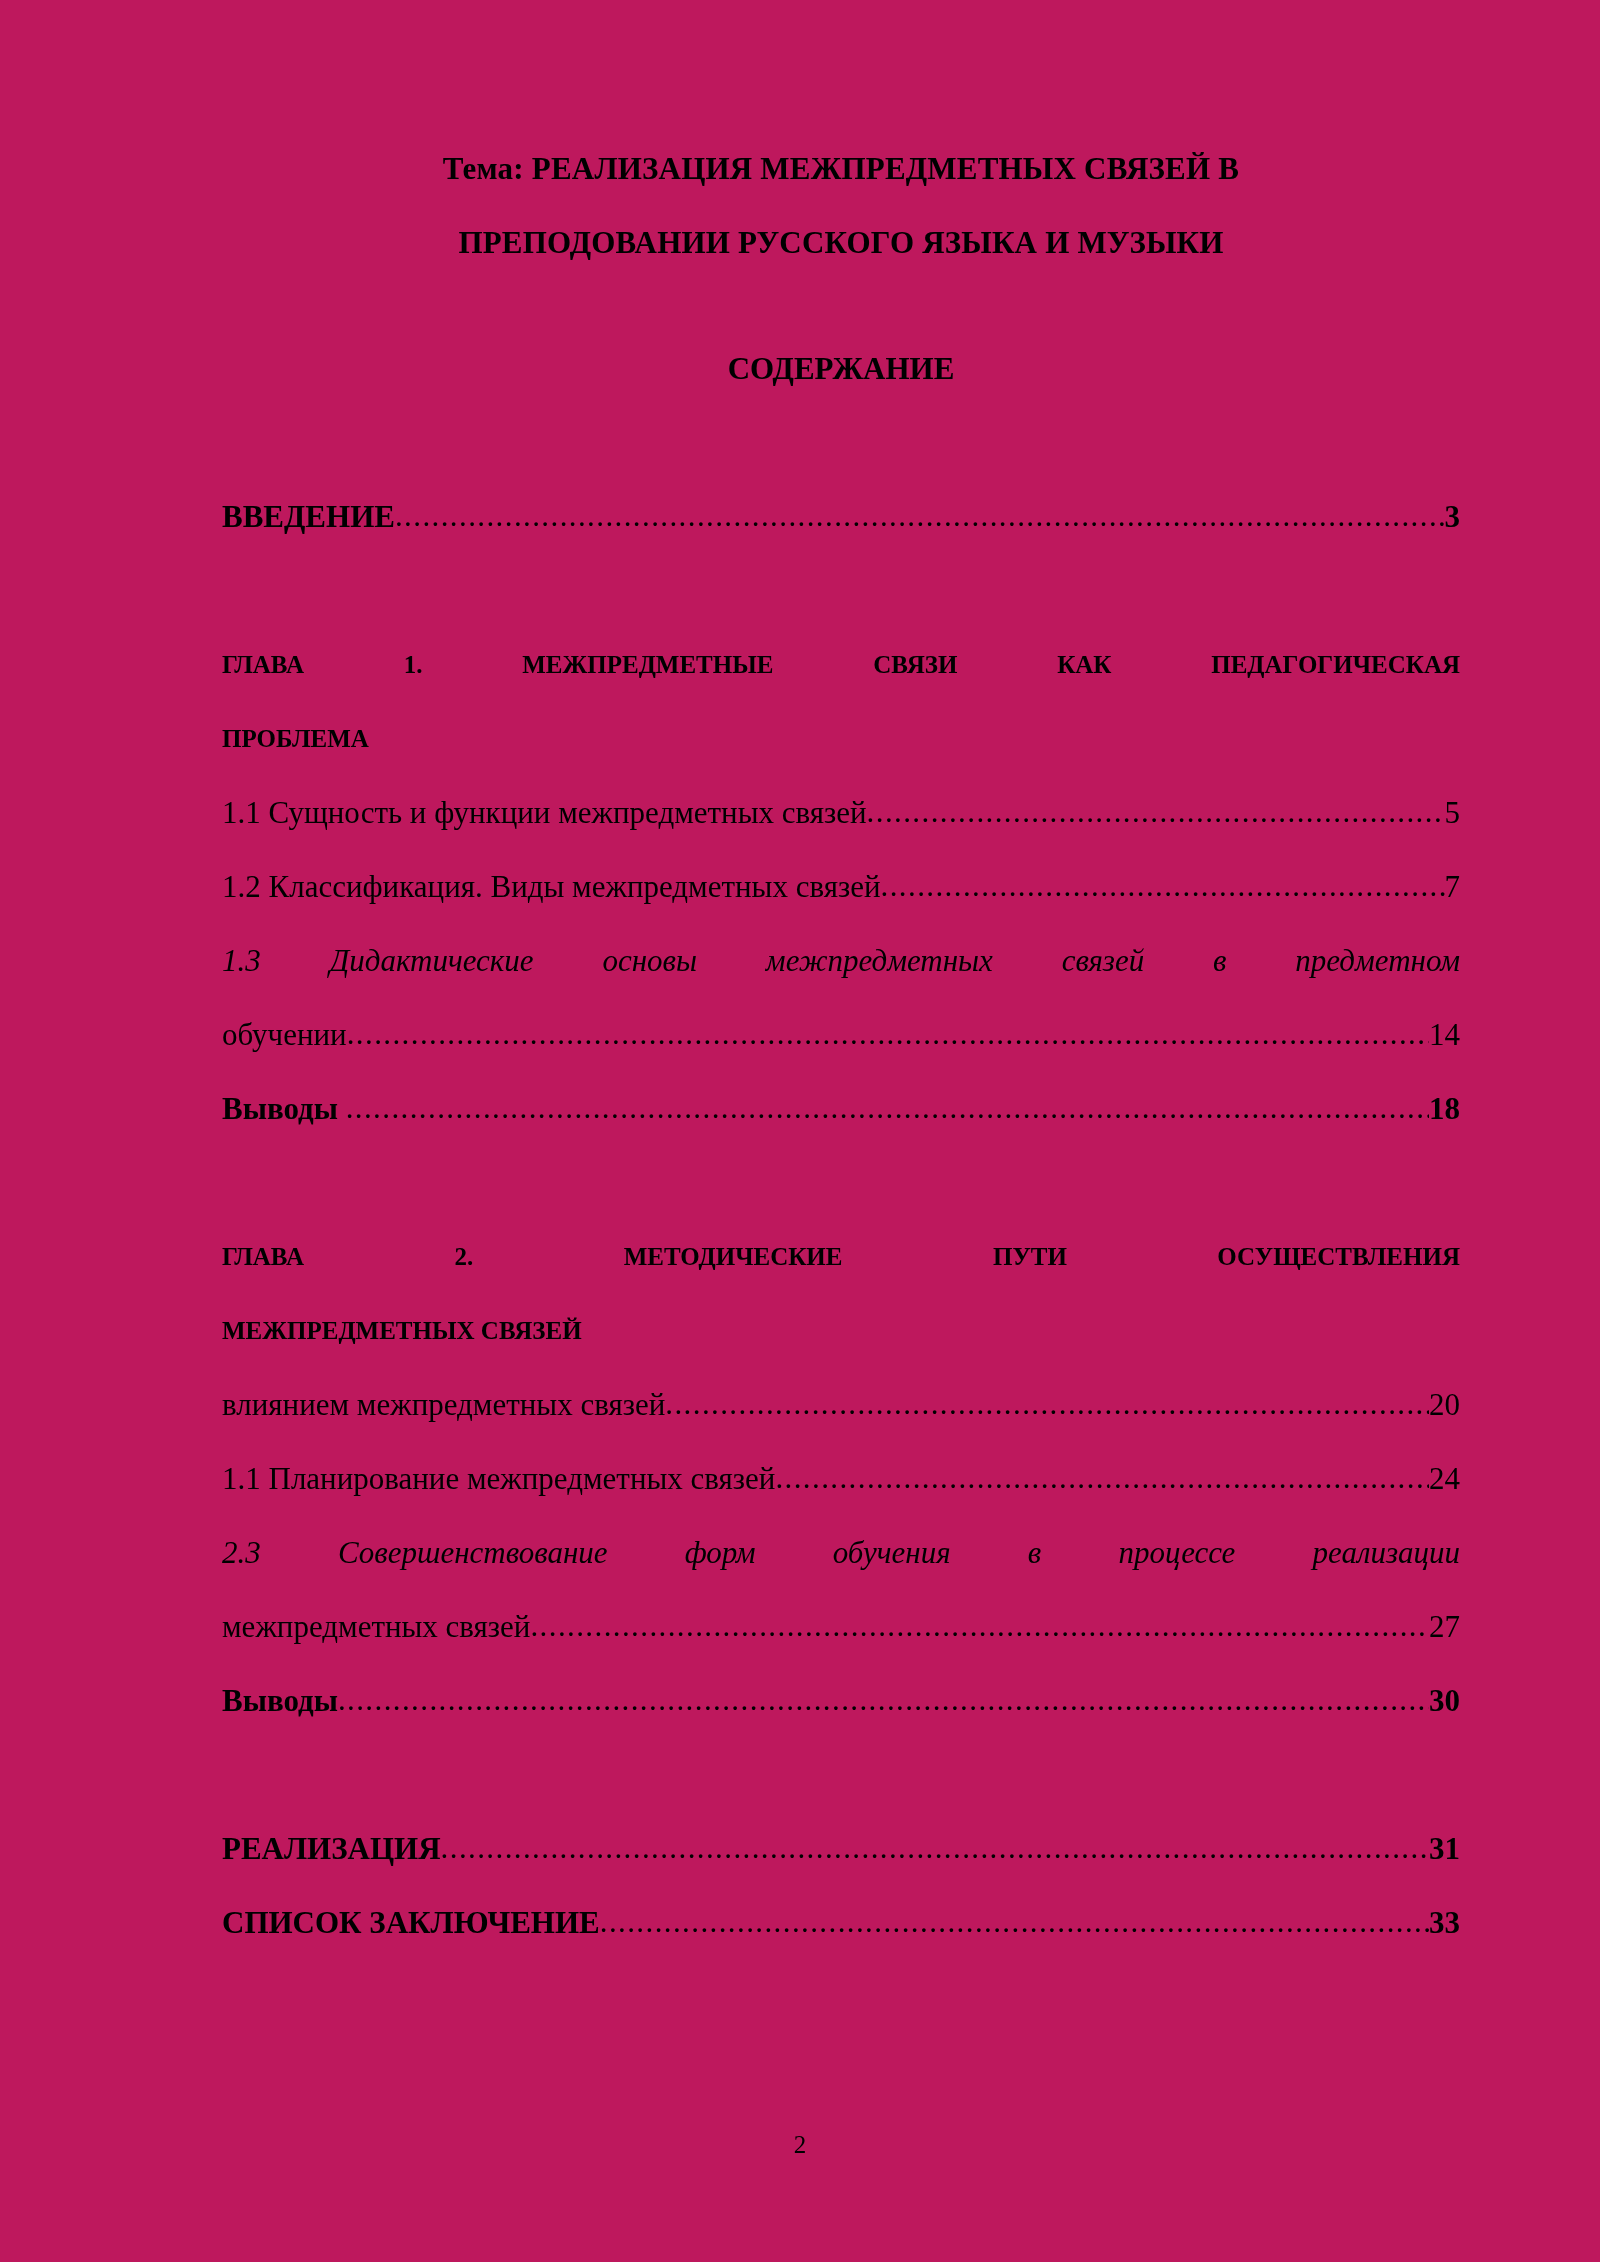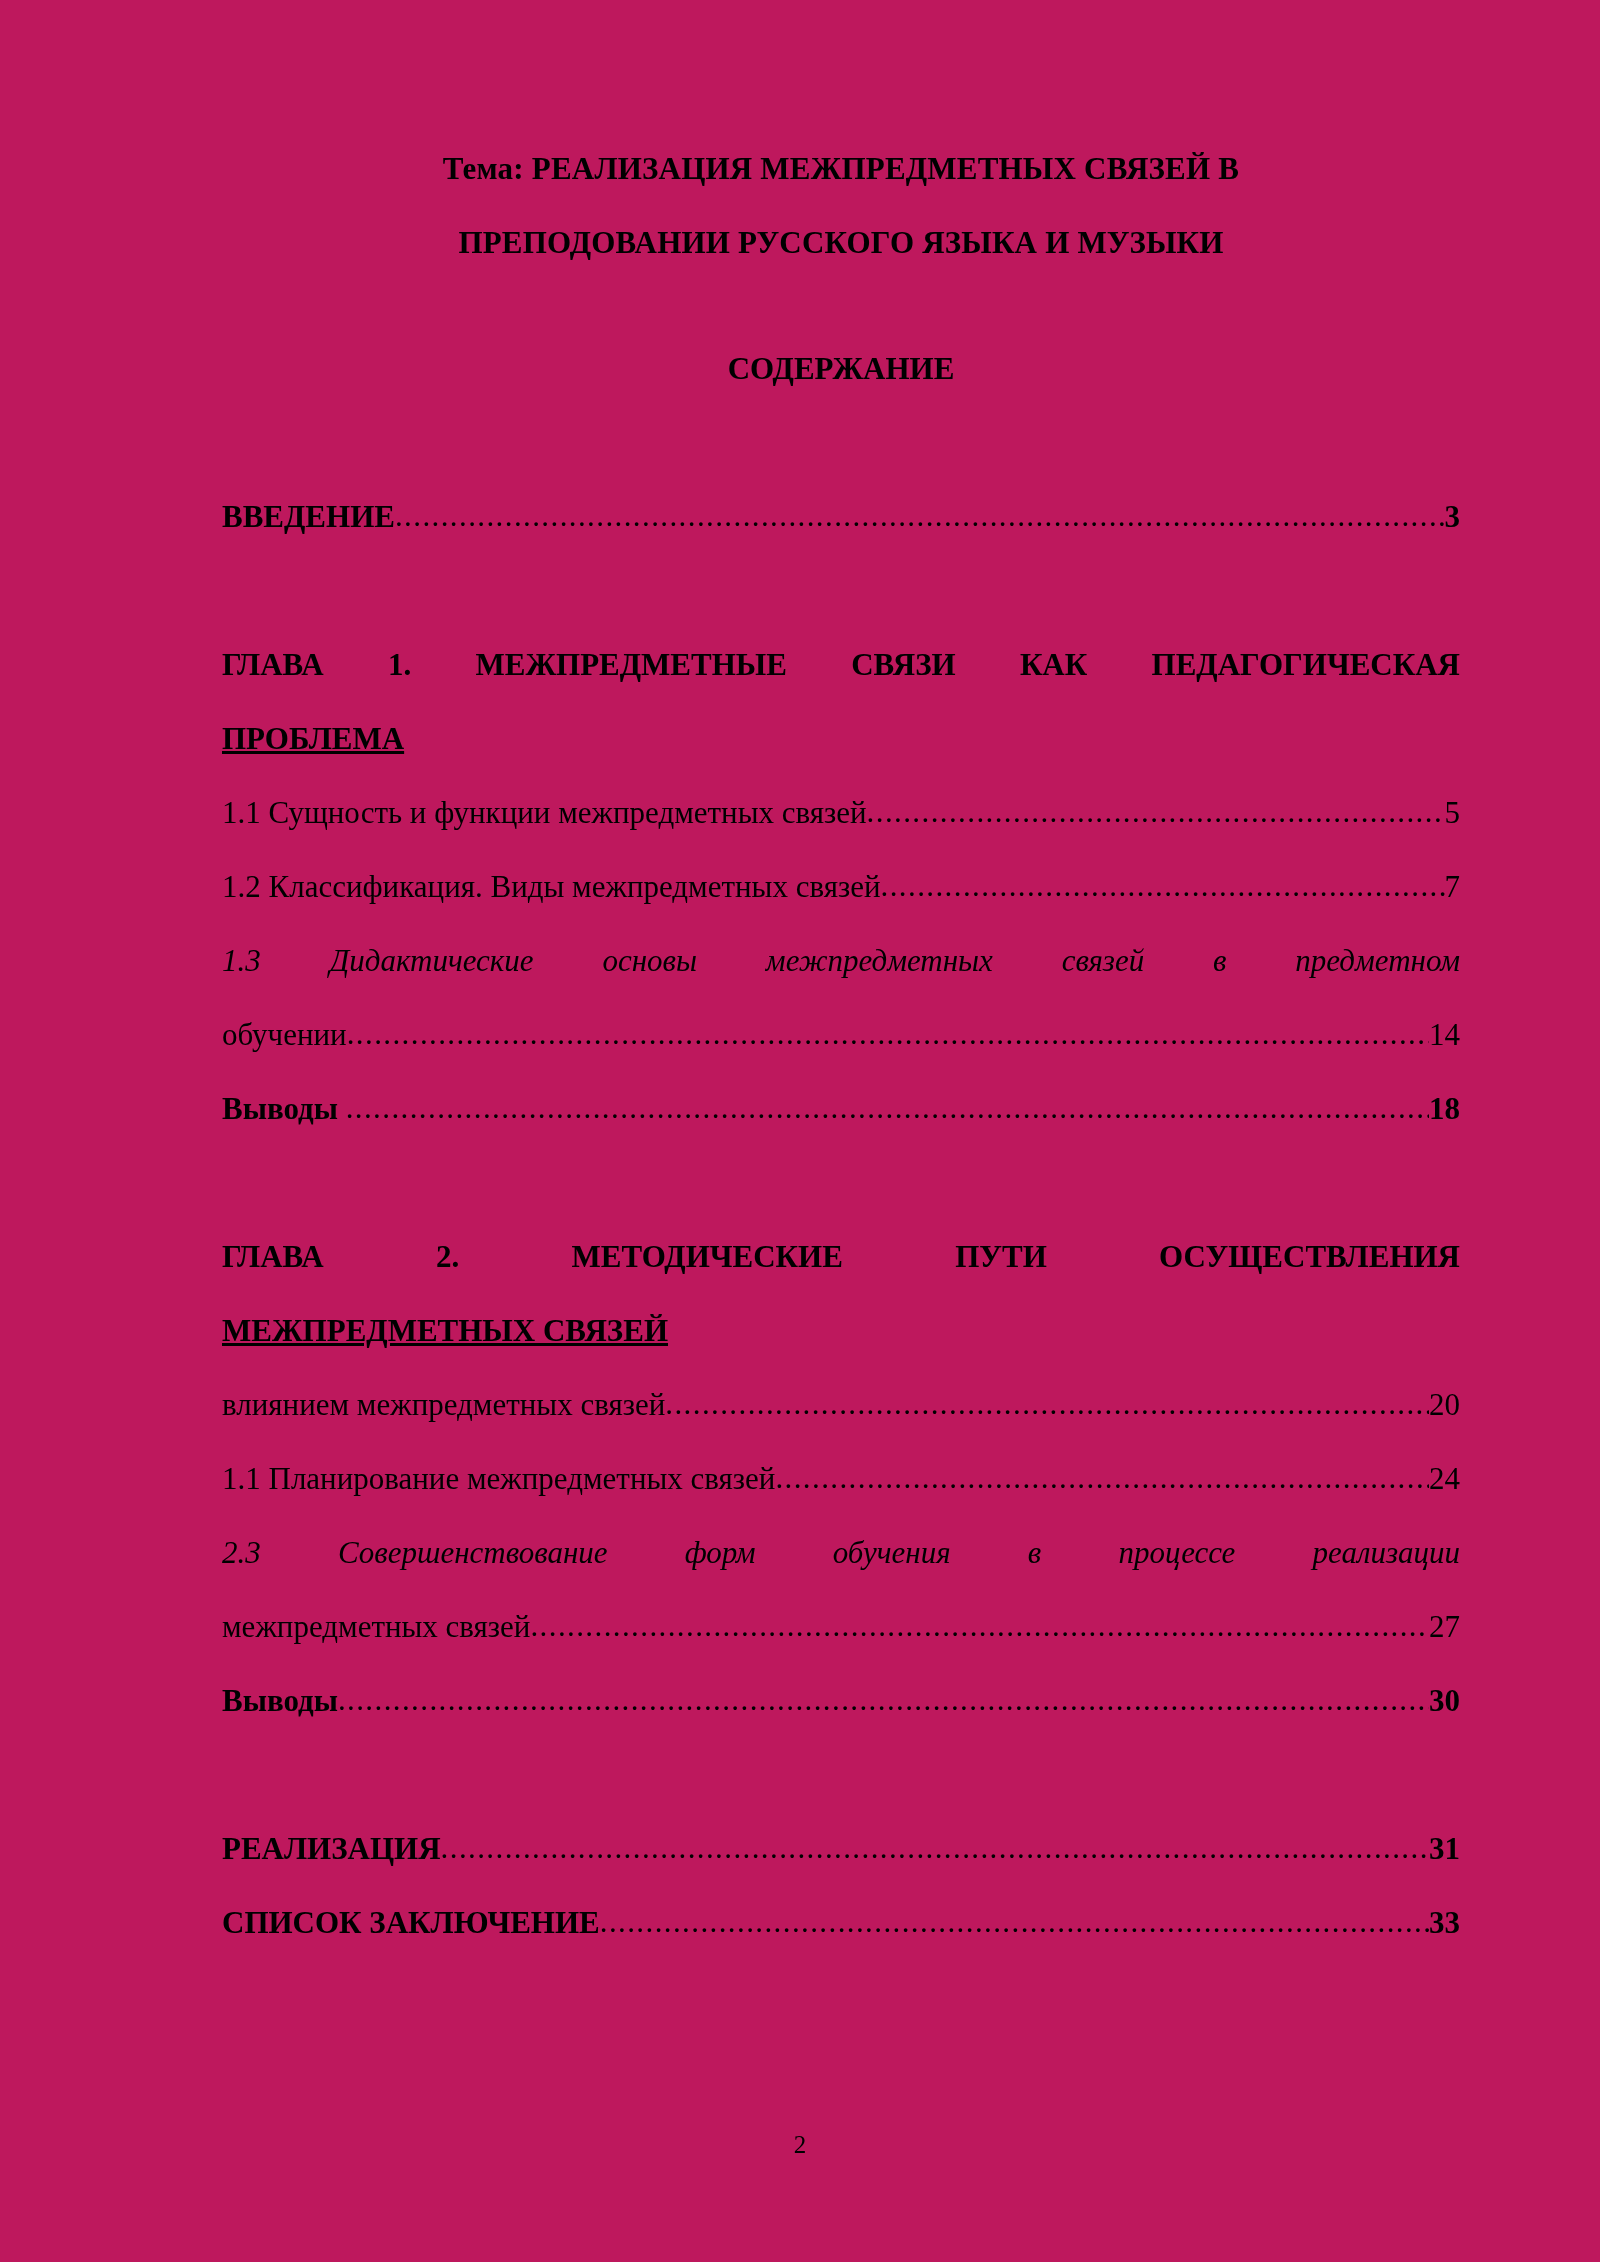--- a/index.html
+++ b/index.html
@@ -72,36 +72,35 @@
   }
   .toc-line .pageno {
     flex: 0 0 auto;
     white-space: pre;
   }
   .toc-line.bold .label,
   .toc-line.bold .pageno { font-weight: bold; }
 
   
   .chapter {
-    font-size: 31px;
+    font-size: 25px;
     font-weight: bold;
     line-height: 74px;
     text-align: justify;
     text-align-last: left;
     width: 100%;
   }
   .chapter .just {
     display: block;
     text-align: justify;
     text-align-last: justify;
   }
   .chapter .last {
     display: block;
     text-align: right;
-    text-decoration: underline;
   }
 
   
   .toc-wrap {
     font-size: 31px;
     line-height: 74px;
     width: 100%;
   }
   .toc-wrap .first {
     display: block;

